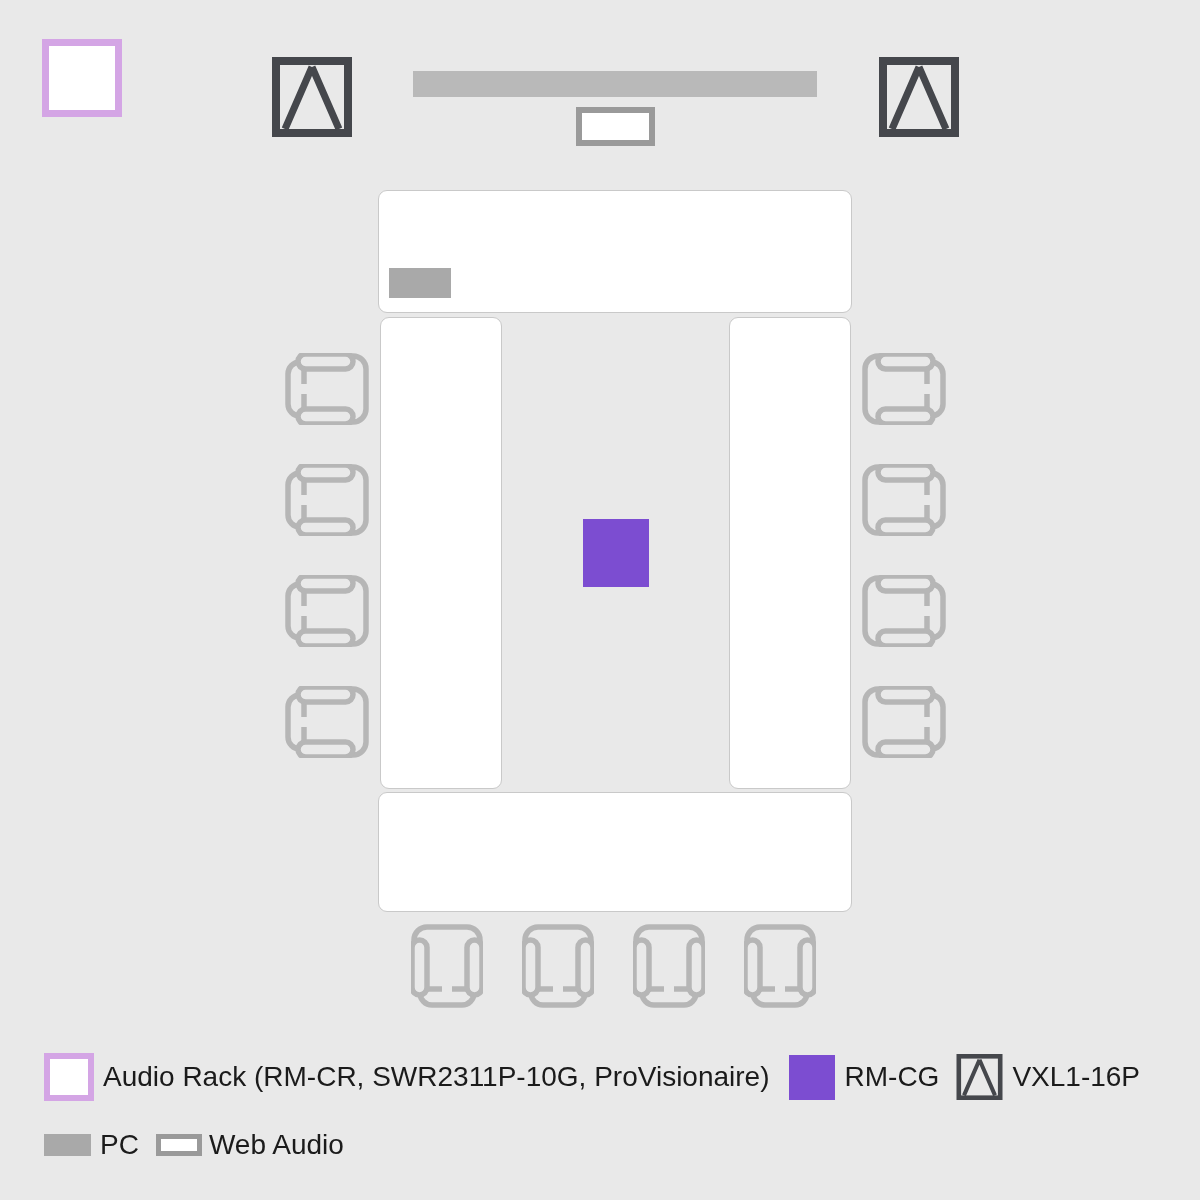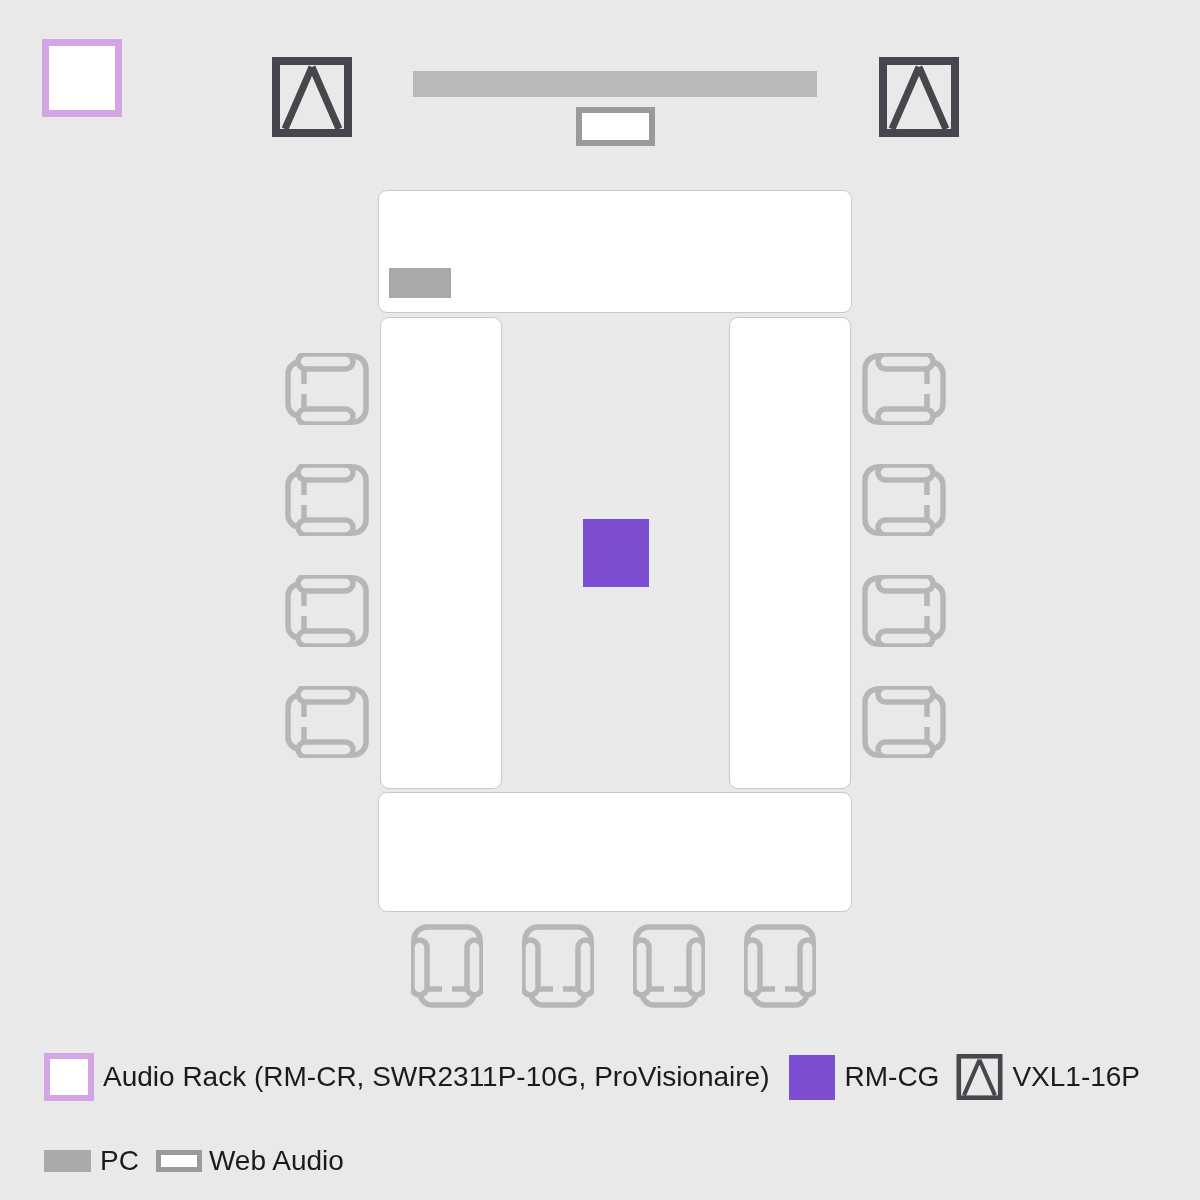--- a/index.html
+++ b/index.html
@@ -64,21 +64,21 @@
   .chair.face-up   { transform: rotate(-90deg); }
 
   
   .legend-row {
     position: absolute;
     display: flex;
     align-items: center;
     left: 44px;
   }
   .legend-row.row1 { top: 1052px; height: 50px; }
-  .legend-row.row2 { top: 1132px; height: 26px; margin-top: 16px; }
+  .legend-row.row2 { top: 1132px; height: 26px; }
   .legend-label {
     font-size: 28px;
     color: #1b1b1b;
     white-space: nowrap;
   }
   .sw-audio {
     width: 50px; height: 48px;
     background: #ffffff;
     border: 6px solid #d4a5e5;
     box-sizing: border-box;

